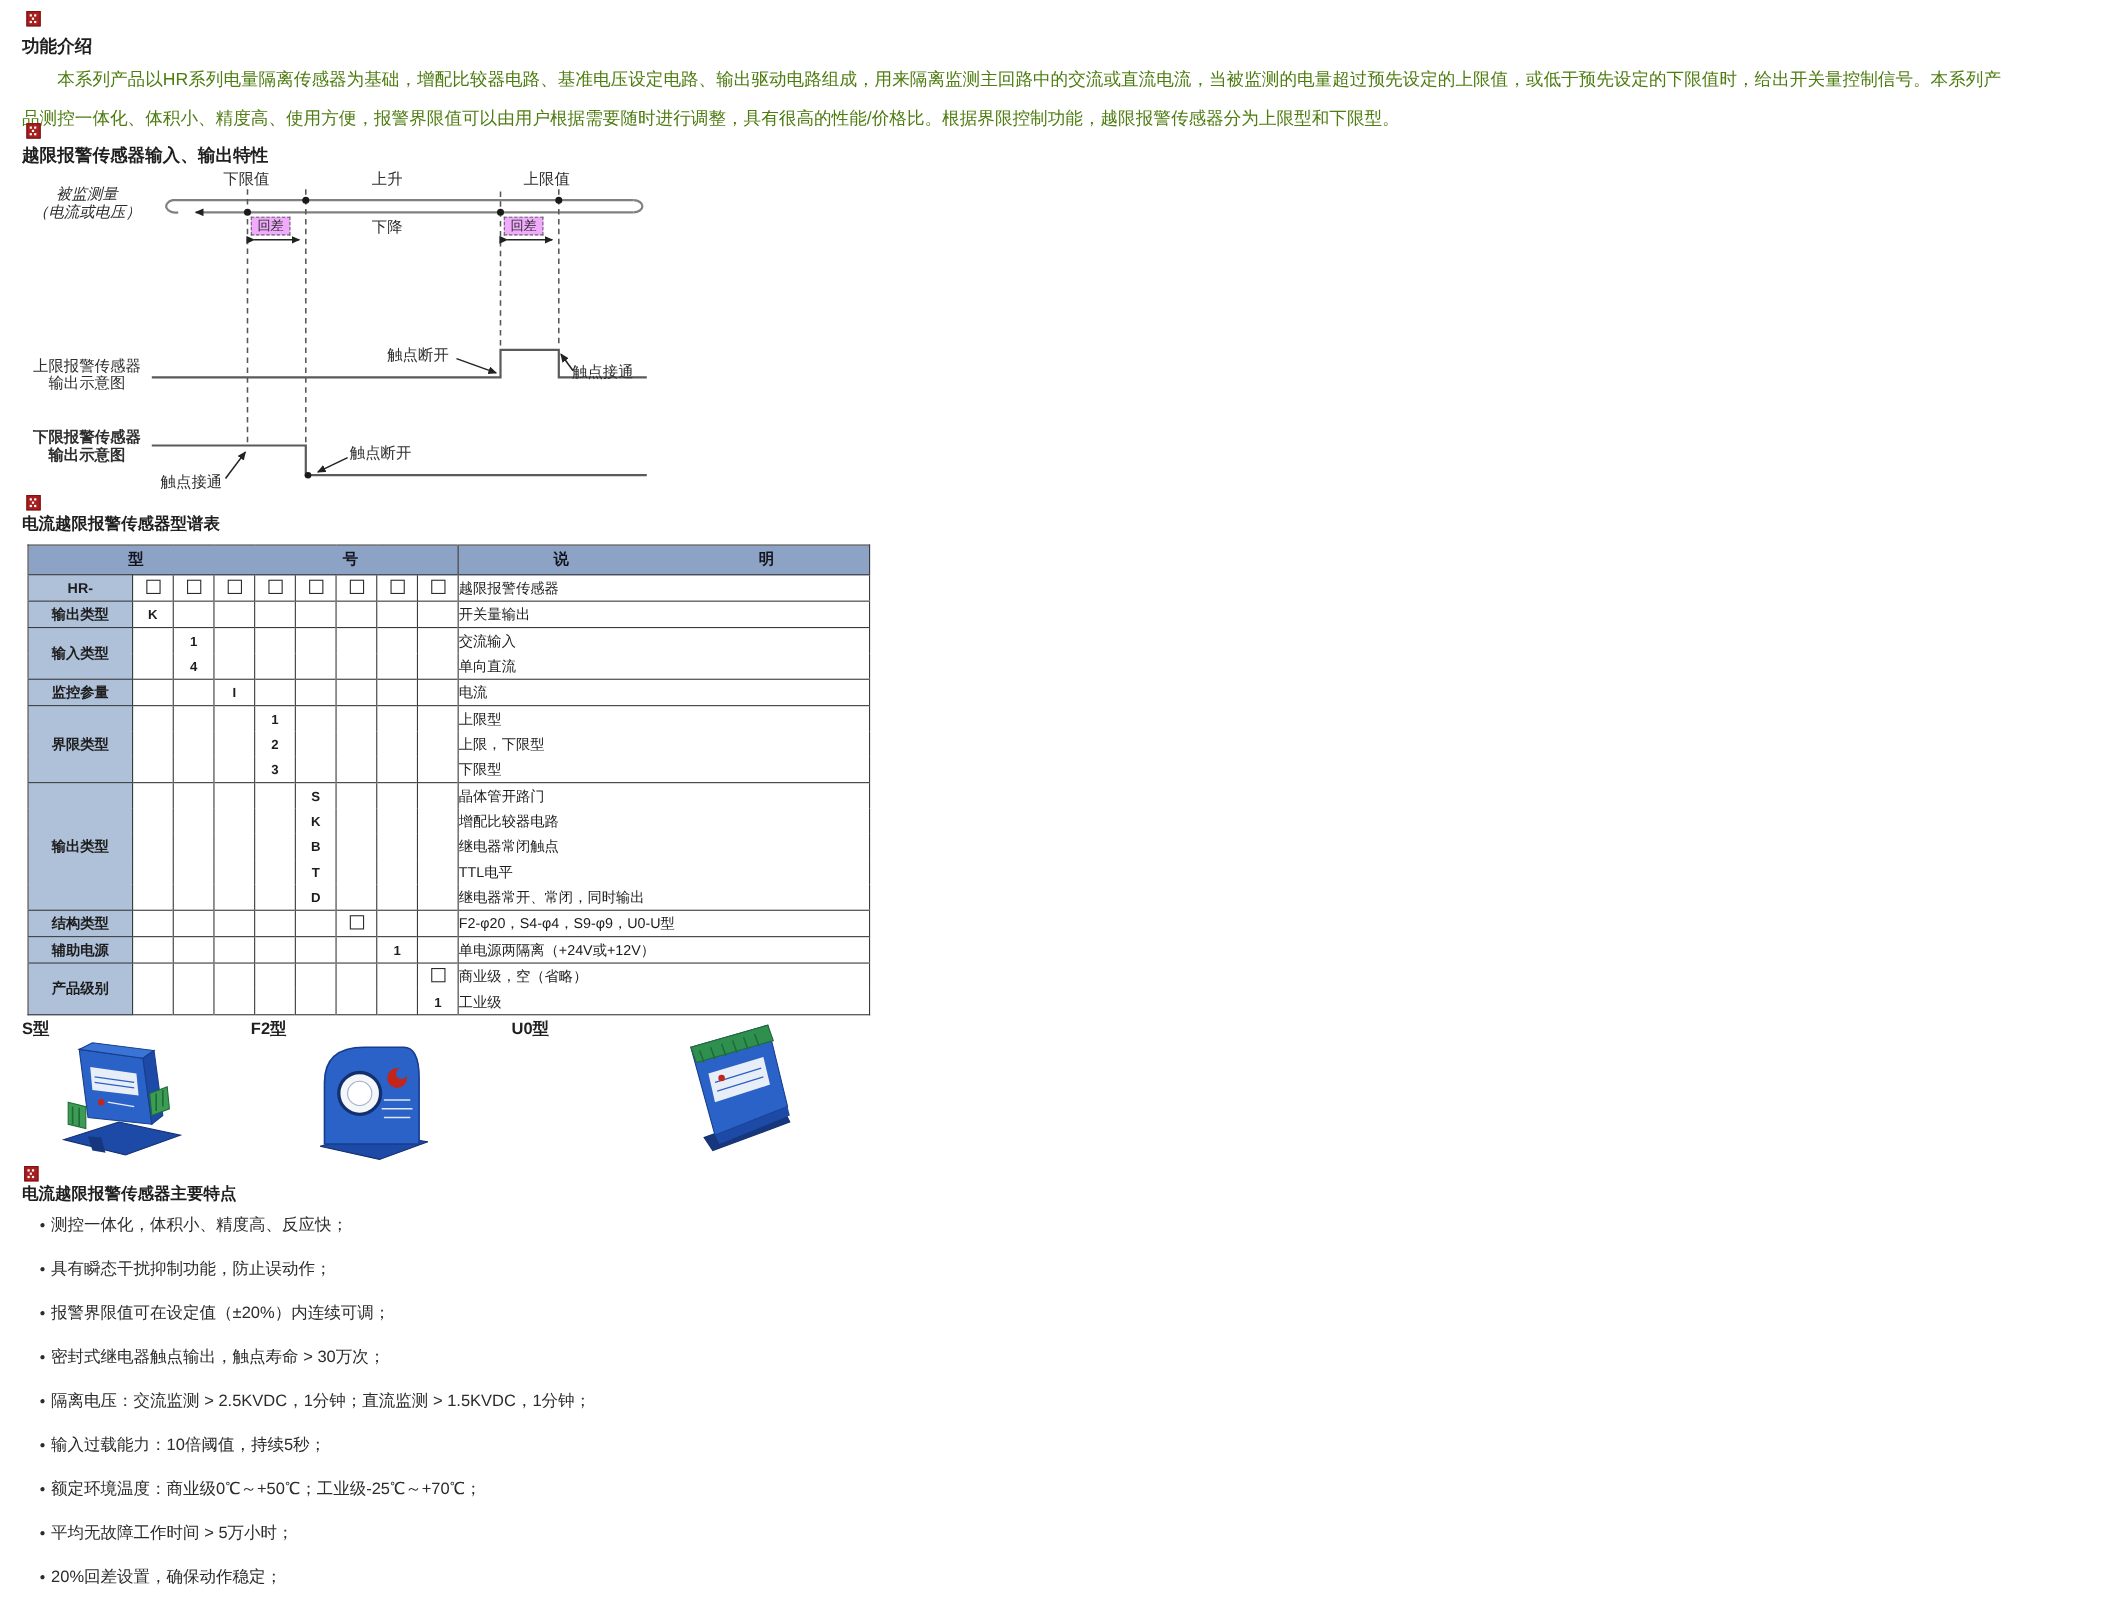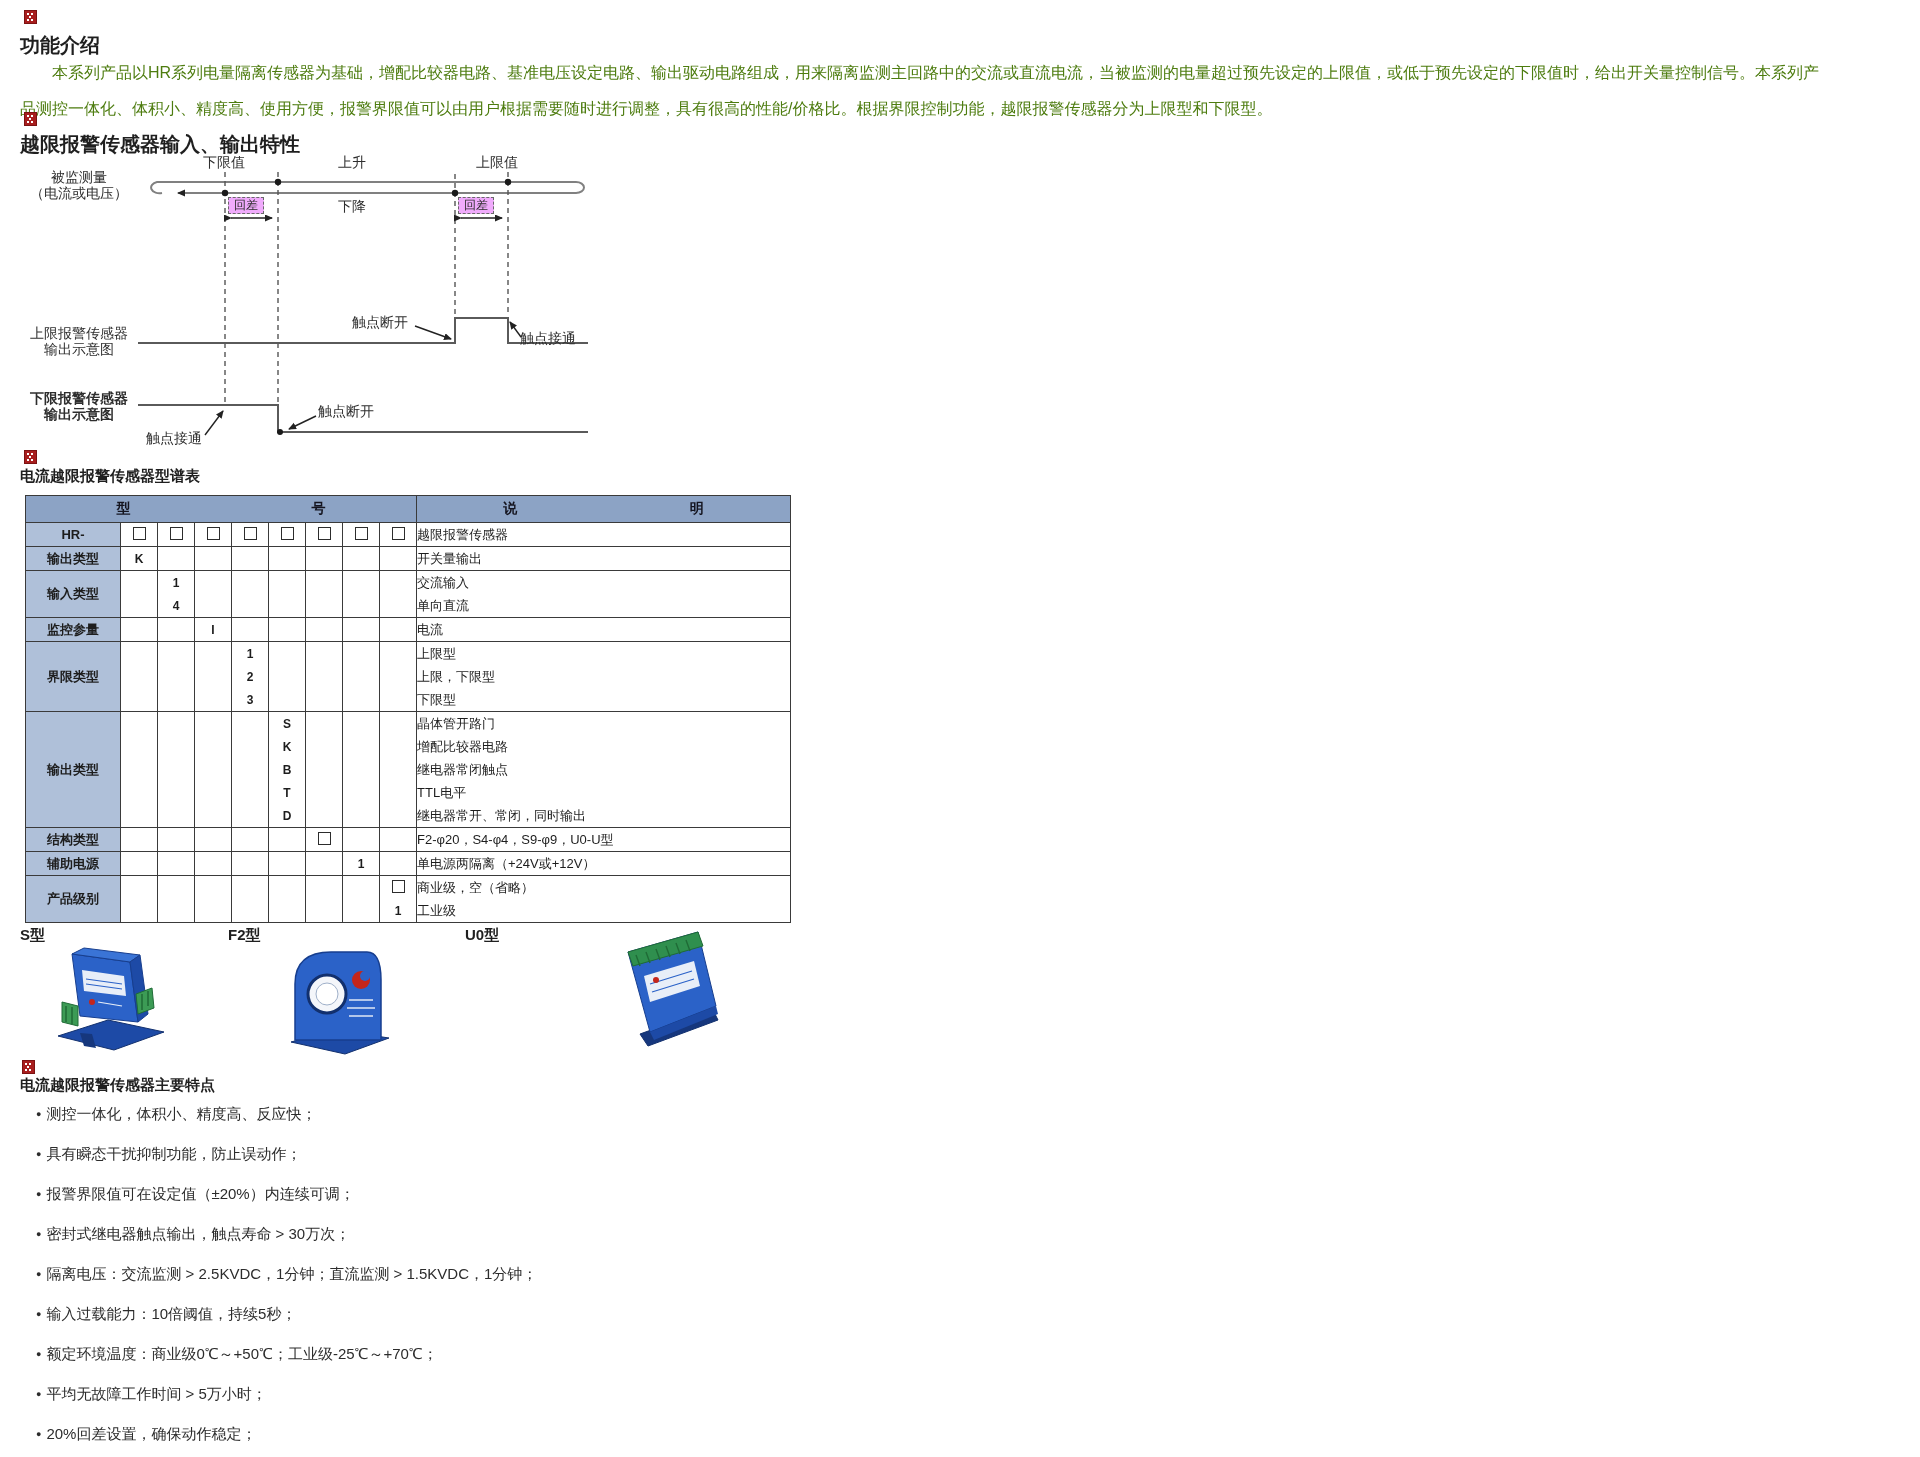--- a/index.html
+++ b/index.html
@@ -3,21 +3,21 @@
 <meta charset="utf-8">
 <style>
   html,body{margin:0;padding:0;background:#fff;}
   body{position:relative;width:1920px;height:1457px;overflow:hidden;
        font-family:"Liberation Sans",sans-serif;color:#3c3c3c;}
   .abs{position:absolute;}
   
   .ric{position:absolute;width:11px;height:12px;background:#a81e1e;border:1px solid #7c1212;}
   .ric::after{content:"";position:absolute;left:2px;top:2px;width:2px;height:2px;background:#fff;
               box-shadow:4px 0 0 #fff,2px 3px 0 #fff,0 6px 0 #fff,4px 6px 0 #fff;}
-  .sec-title{position:absolute;font-size:20px;font-weight:bold;color:#1f1f1f;white-space:nowrap;}
+  .sec-title{position:absolute;font-size:16px;font-weight:bold;color:#1f1f1f;white-space:nowrap;}
   
   #para{position:absolute;left:20px;top:55px;width:1886px;font-size:16px;line-height:36px;color:#4d7c0f;}
   #para .l1{text-indent:32px;white-space:nowrap;}
   #para .l2{white-space:nowrap;}
   
   #diagram{position:absolute;left:0;top:150px;width:660px;height:300px;}
   .dlbl{position:absolute;font-family:"Liberation Serif","DejaVu Serif",serif;
         font-size:14px;color:#2e2e2e;white-space:nowrap;}
   .dblock{position:absolute;font-family:"Liberation Serif","DejaVu Serif",serif;
           font-size:14px;color:#2e2e2e;text-align:center;line-height:16px;width:130px;}
@@ -86,21 +86,21 @@
 
     <path d="M138,255 H278 V282 H588" fill="none" stroke="#5a5a5a" stroke-width="2"></path>
     <circle cx="280" cy="282" r="3" fill="#1a1a1a"></circle>
     <line x1="205" y1="285" x2="223" y2="261" stroke="#222" stroke-width="1.4" marker-end="url(#arr)"></line>
     <line x1="316" y1="266" x2="289" y2="279" stroke="#222" stroke-width="1.4" marker-end="url(#arr)"></line>
   </svg>
 
   <div class="dlbl" style="left:203px;top:4px;">下限值</div>
   <div class="dlbl" style="left:338px;top:4px;">上升</div>
   <div class="dlbl" style="left:476px;top:4px;">上限值</div>
-  <div class="dblock" style="left:14px;top:20px;">
+  <div class="dblock" style="left:14px;top:20px;font-style:italic;">
     <div>被监测量</div>
     <div>（电流或电压）</div>
   </div>
   <div class="hyst" style="left:228px;top:47px;">回差</div>
   <div class="hyst" style="left:458px;top:47px;">回差</div>
   <div class="dlbl" style="left:338px;top:48px;">下降</div>
 
   <div class="dblock" style="left:14px;top:176px;">
     <div>上限报警传感器</div>
     <div>输出示意图</div>

